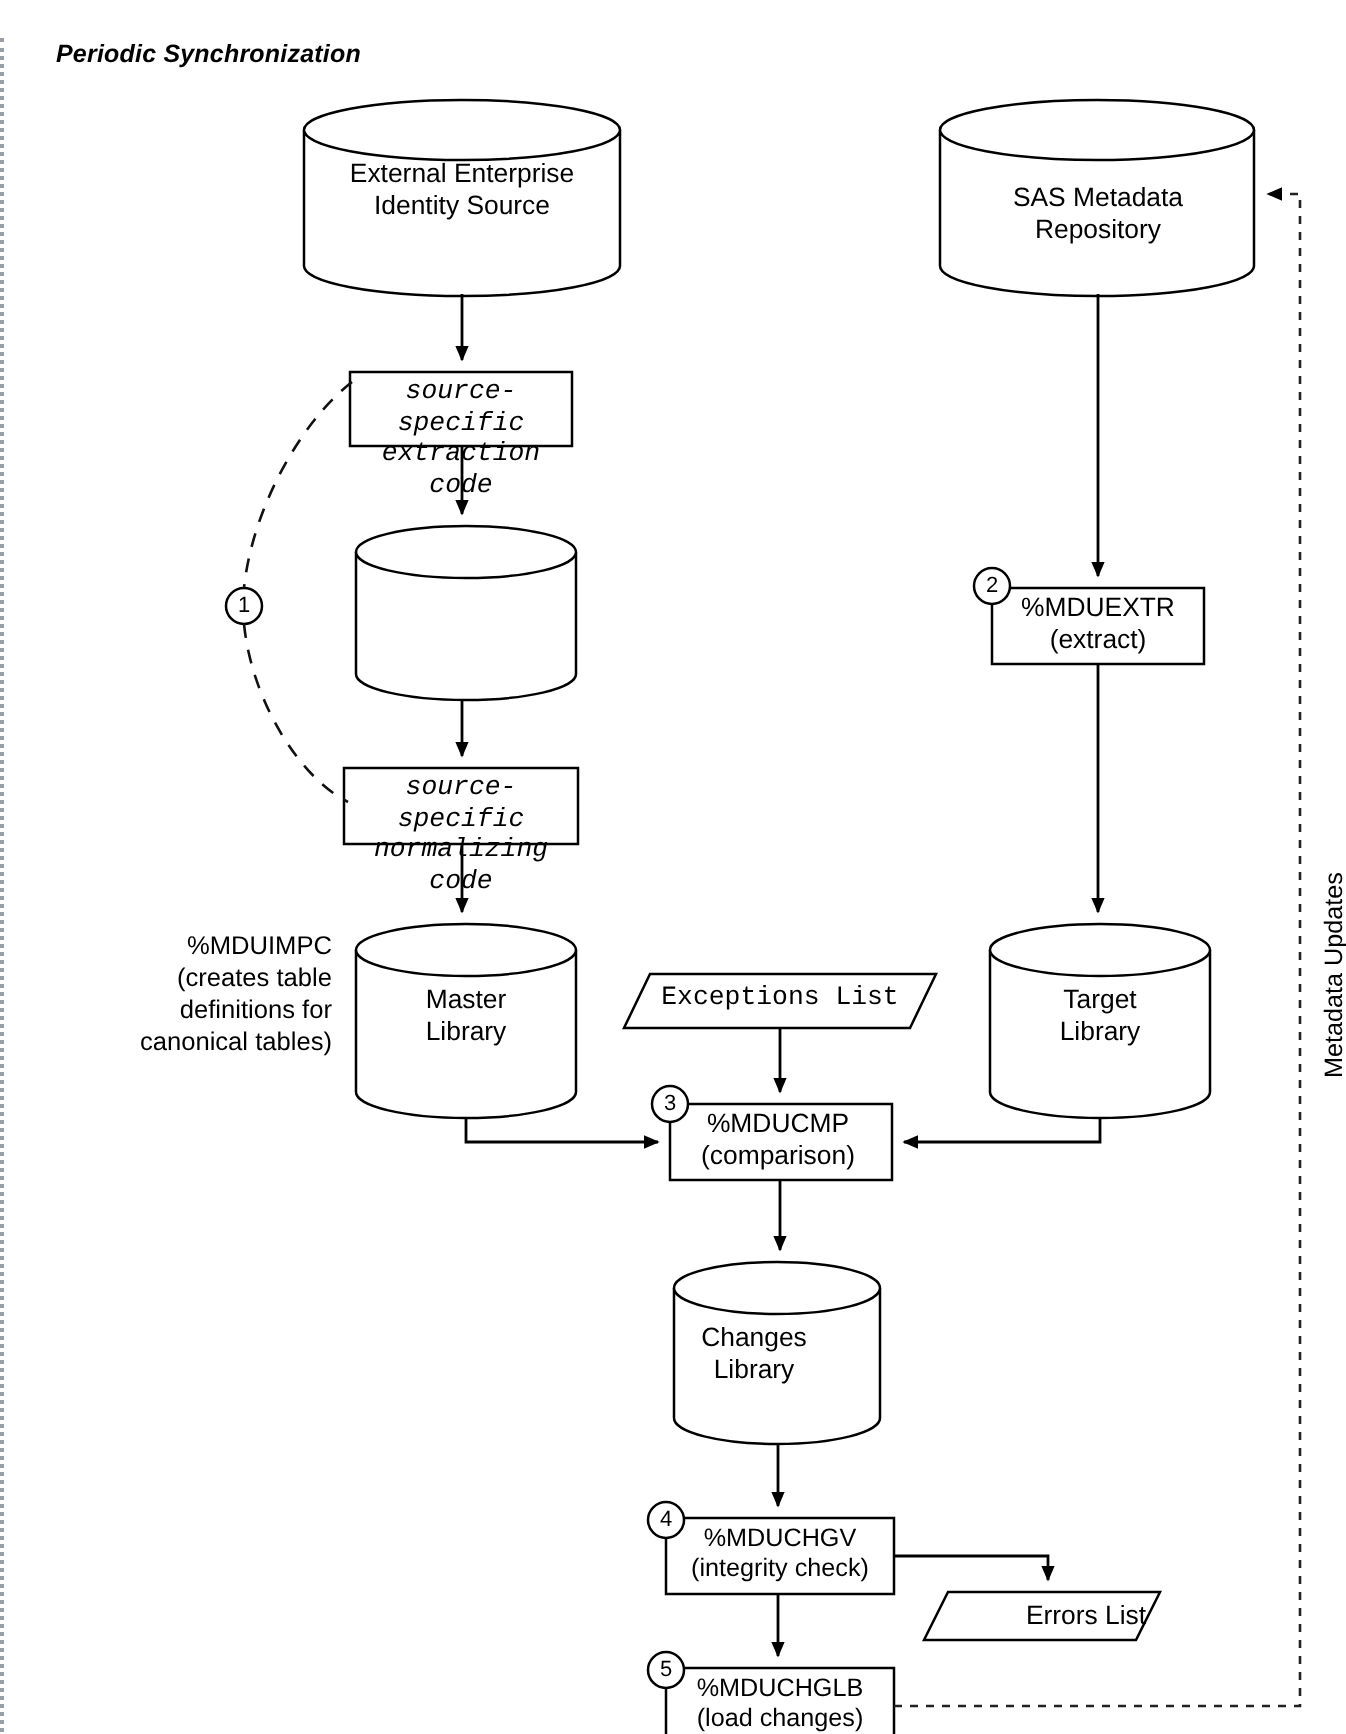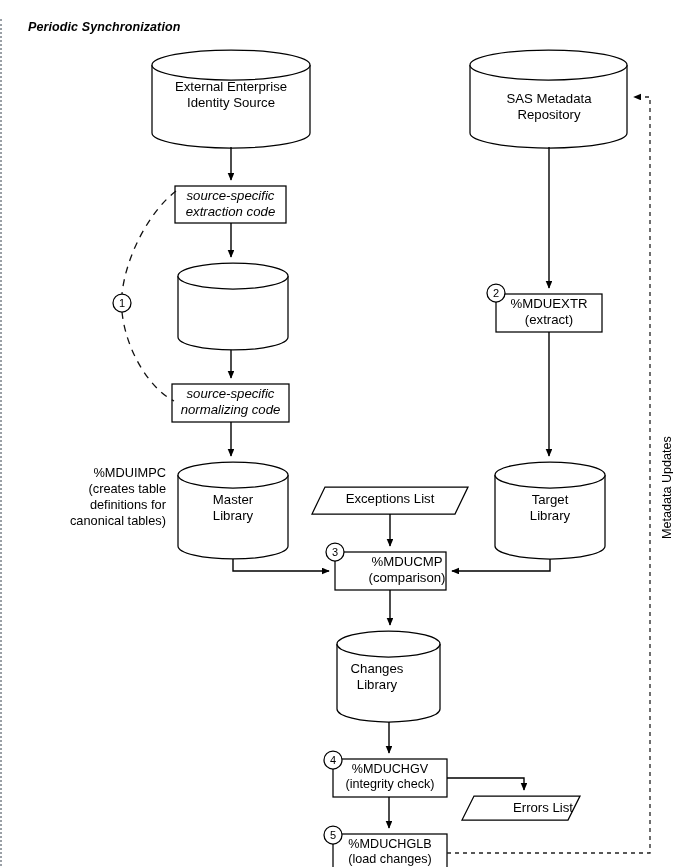--- a/index.html
+++ b/index.html
@@ -24,21 +24,21 @@
     color:#000000;
     line-height:1.18;
     white-space:pre-line;
   }
   .title{
     font-weight:bold;font-style:italic;font-size:12.5px;
     text-align:left;letter-spacing:.1px;
   }
   .node-text{font-size:13.2px;}
   .node-text-sm{font-size:12.6px;}
-  .italic{font-style:italic;font-size:13.2px;}
+  .italic{font-style:italic;font-size:13.2px;font-family:Liberation Mono, monospace;}
   .numlbl{
     position:absolute;font-size:11px;text-align:center;
     width:16px;line-height:16px;color:#000;
   }
   .vert{
     position:absolute;font-size:12.6px;color:#000;
     transform:rotate(-90deg);transform-origin:left top;
     white-space:nowrap;
   }
   .side-note{
@@ -154,23 +154,23 @@
 
   <div class="lbl node-text" style="left:496px;top:277px;width:106px;">%MDUEXTR
 (extract)</div>
 
   <div class="lbl node-text" style="left:178px;top:473px;width:110px;">Master
 Library</div>
 
   <div class="lbl node-text" style="left:495px;top:473px;width:110px;">Target
 Library</div>
 
-  <div class="lbl node-text" style="left:312px;top:472px;width:156px;">Exceptions List</div>
+  <div class="lbl node-text" style="left:312px;top:472px;width:156px;font-family:Liberation Mono, monospace;">Exceptions List</div>
 
-  <div class="lbl node-text" style="left:349px;top:535px;width:116px;">%MDUCMP
+  <div class="lbl node-text" style="left:331px;top:535px;width:116px;">%MDUCMP
 (comparison)</div>
 
   <div class="lbl node-text" style="left:337px;top:642px;width:80px;">Changes
 Library</div>
 
   <div class="lbl node-text-sm" style="left:333px;top:743px;width:114px;">%MDUCHGV
 (integrity check)</div>
 
   <div class="lbl node-text" style="left:484px;top:781px;width:118px;">Errors List</div>
 

